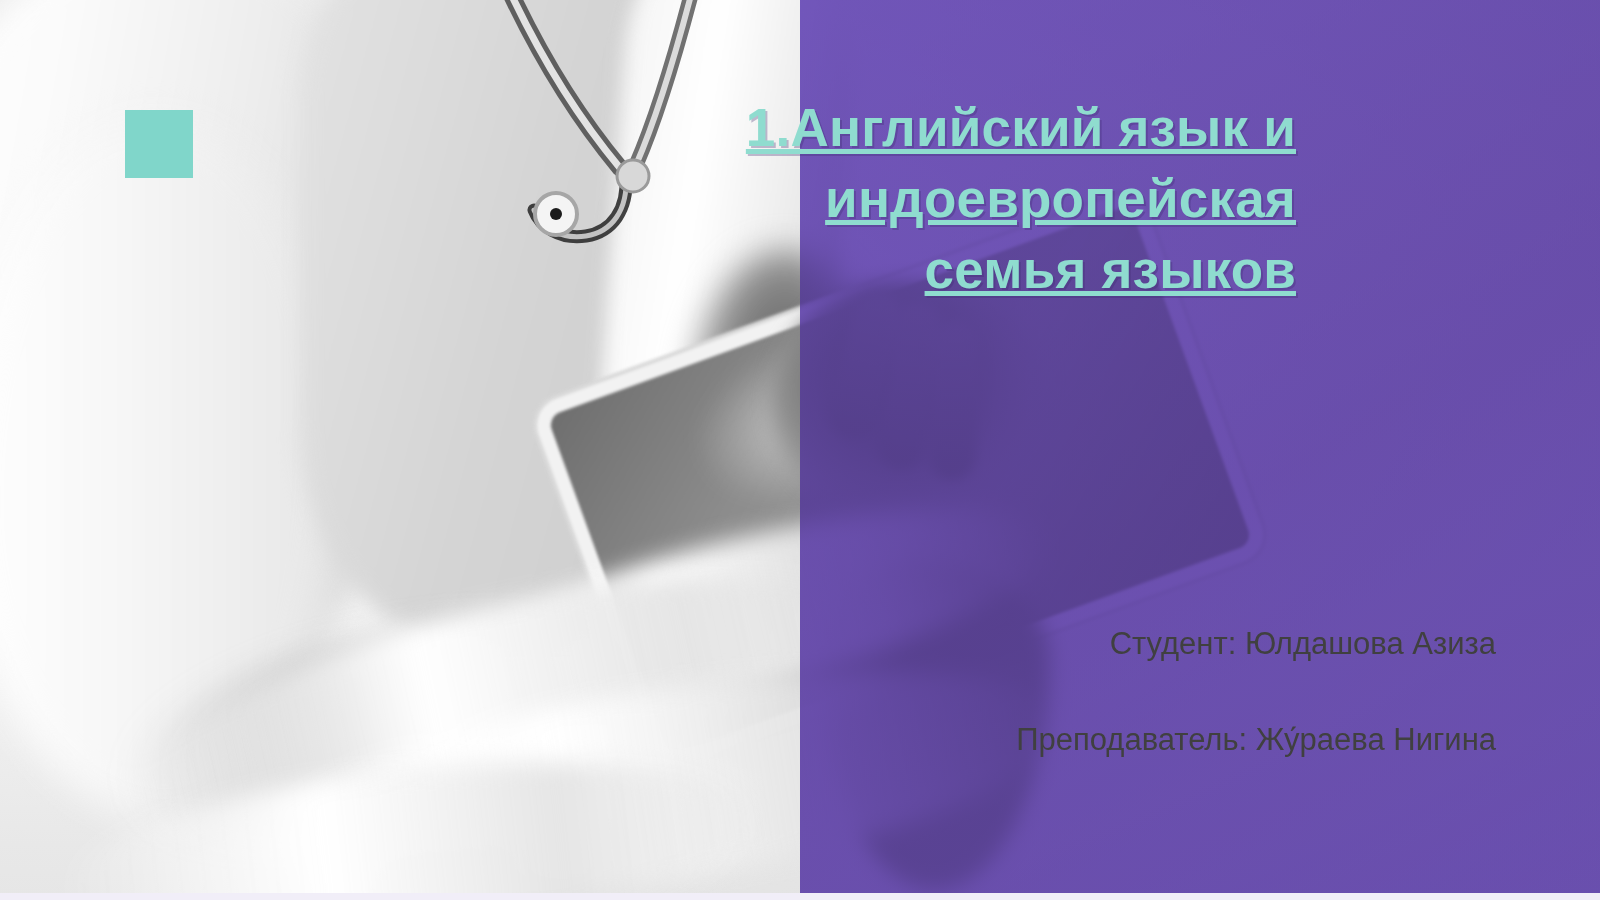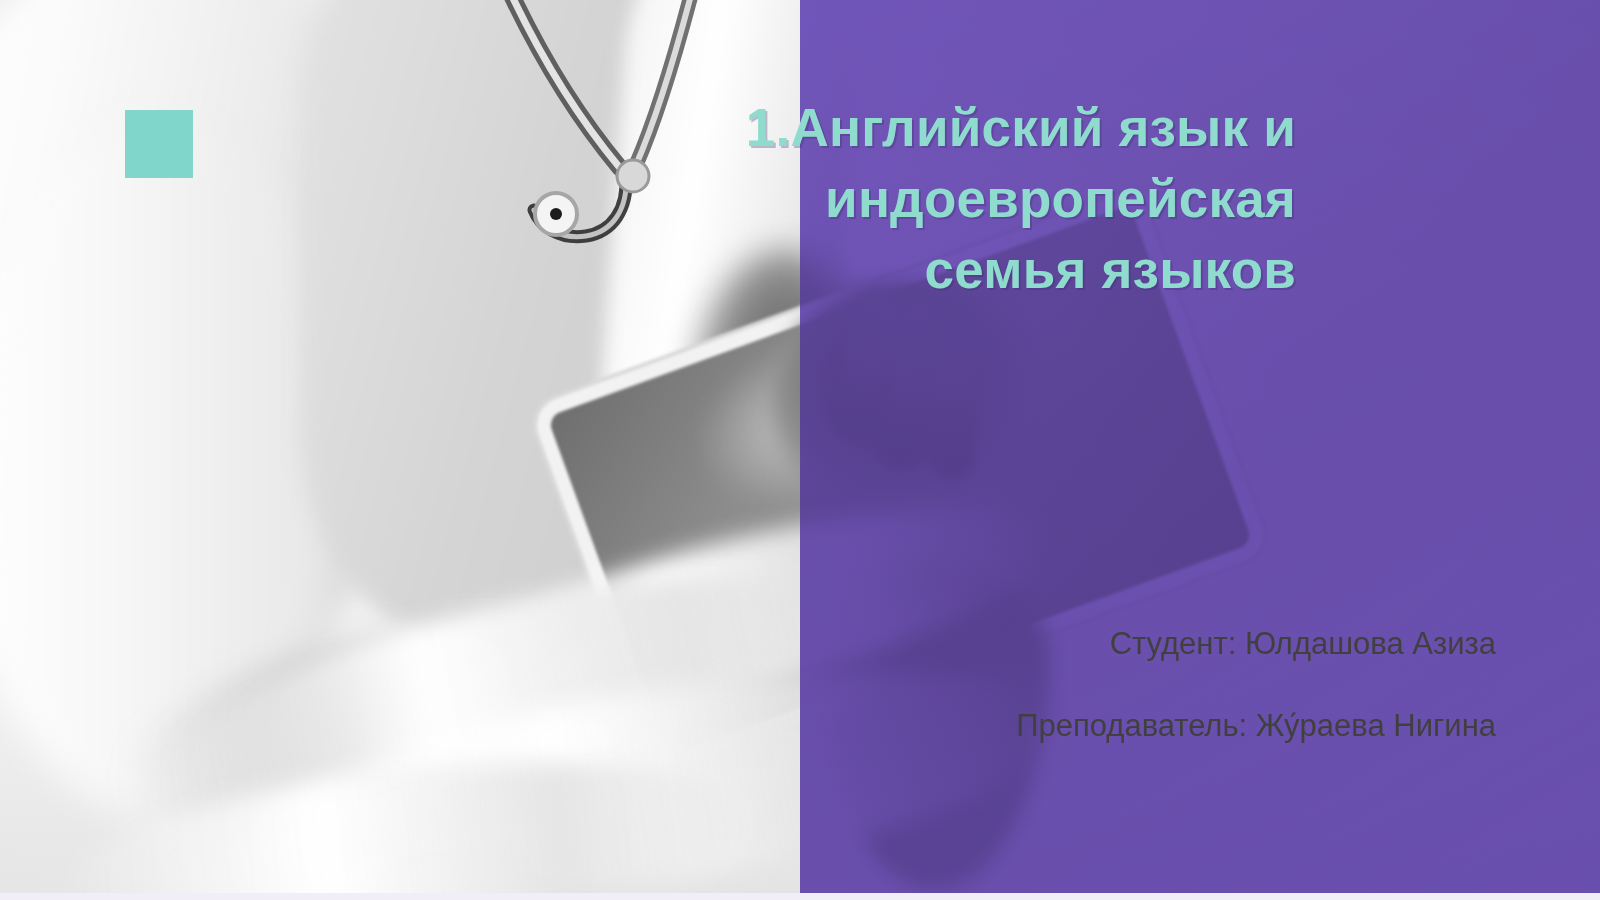--- a/index.html
+++ b/index.html
@@ -142,33 +142,34 @@
   .title{
     position:absolute;
     left:430px;top:92px;width:866px;
     text-align:right;
     font-weight:700;
     font-size:53px;
     line-height:1.34;
     letter-spacing:.2px;
     text-shadow:2px 2px 0 rgba(60,40,110,.30);
     white-space:pre-line;
+    text-decoration:underline;
   }
 
   
   .credits{
     position:absolute;
     left:700px;top:626px;width:796px;
     text-align:right;
     color:#16161a;
     font-size:31px;
     line-height:1.15;
   }
   .credits .line{display:block;}
-  .credits .line.second{margin-top:46px;}
+  .credits .line.second{margin-top:60px;}
 </style>
 </head>
 <body>
 
 <div class="slide">
 
   <div class="photo">
     <div class="coat-base"></div>
     <div class="arm-left"></div>
     <div class="arm-left2"></div>

